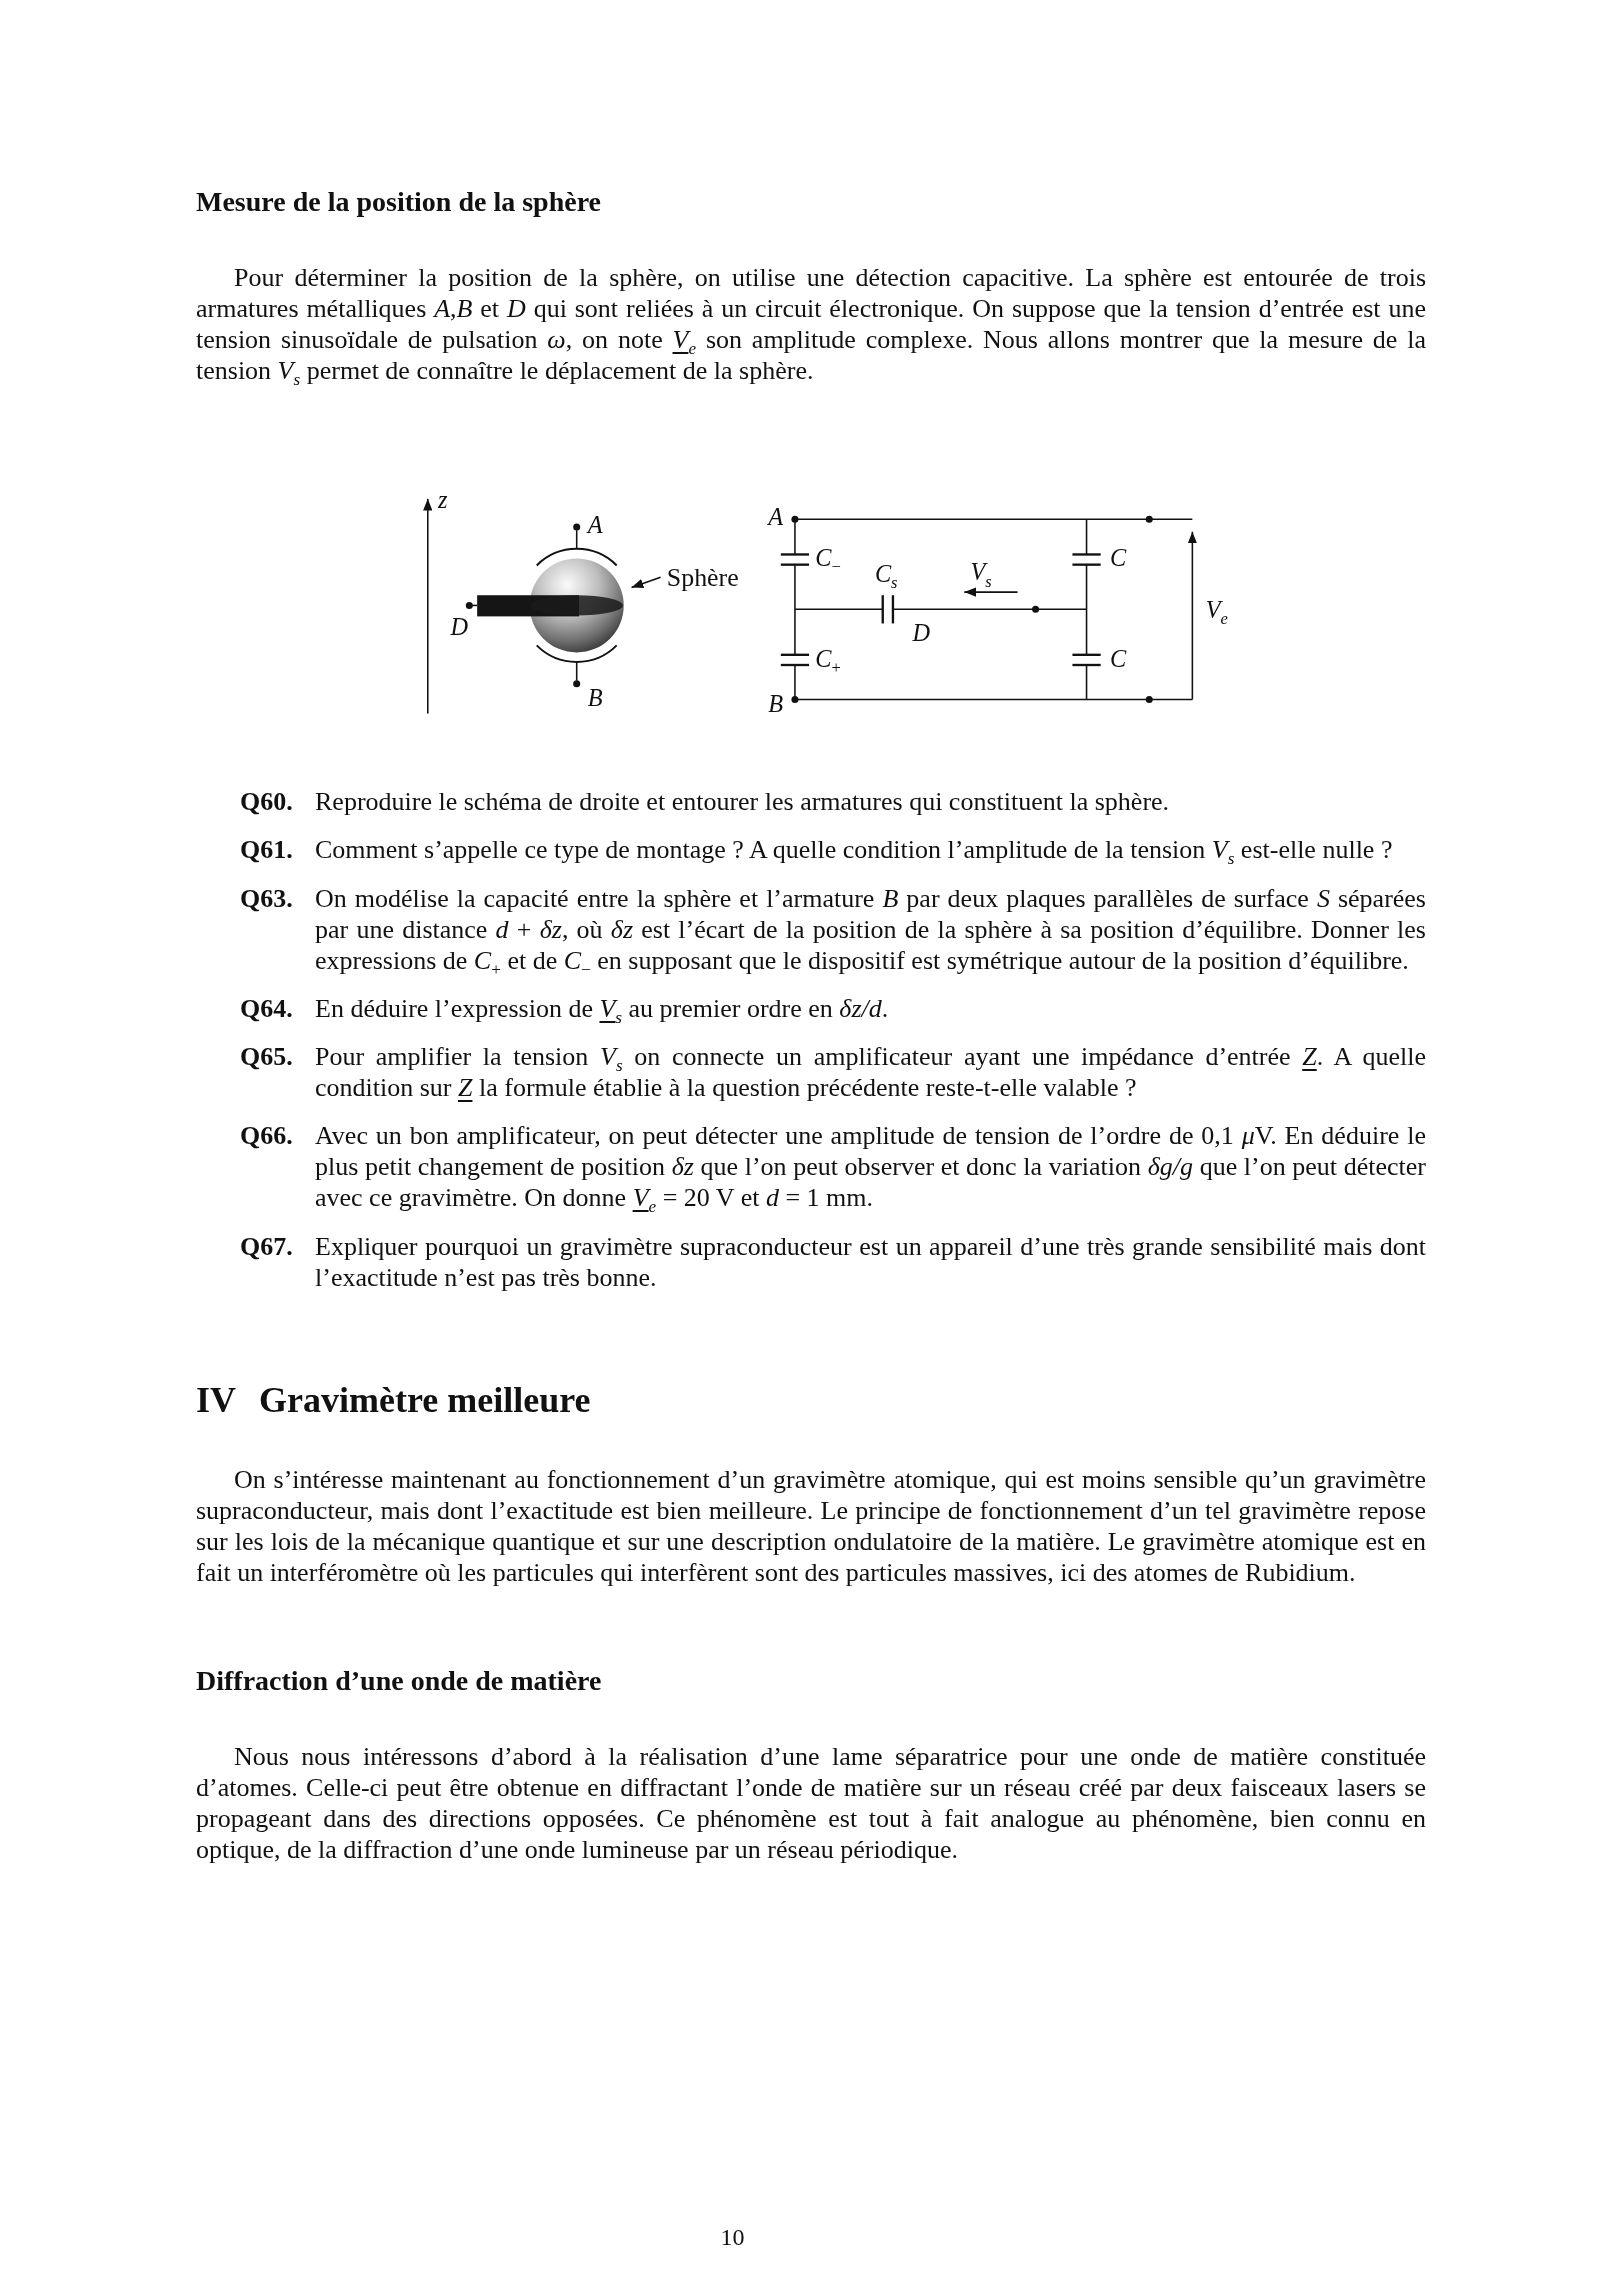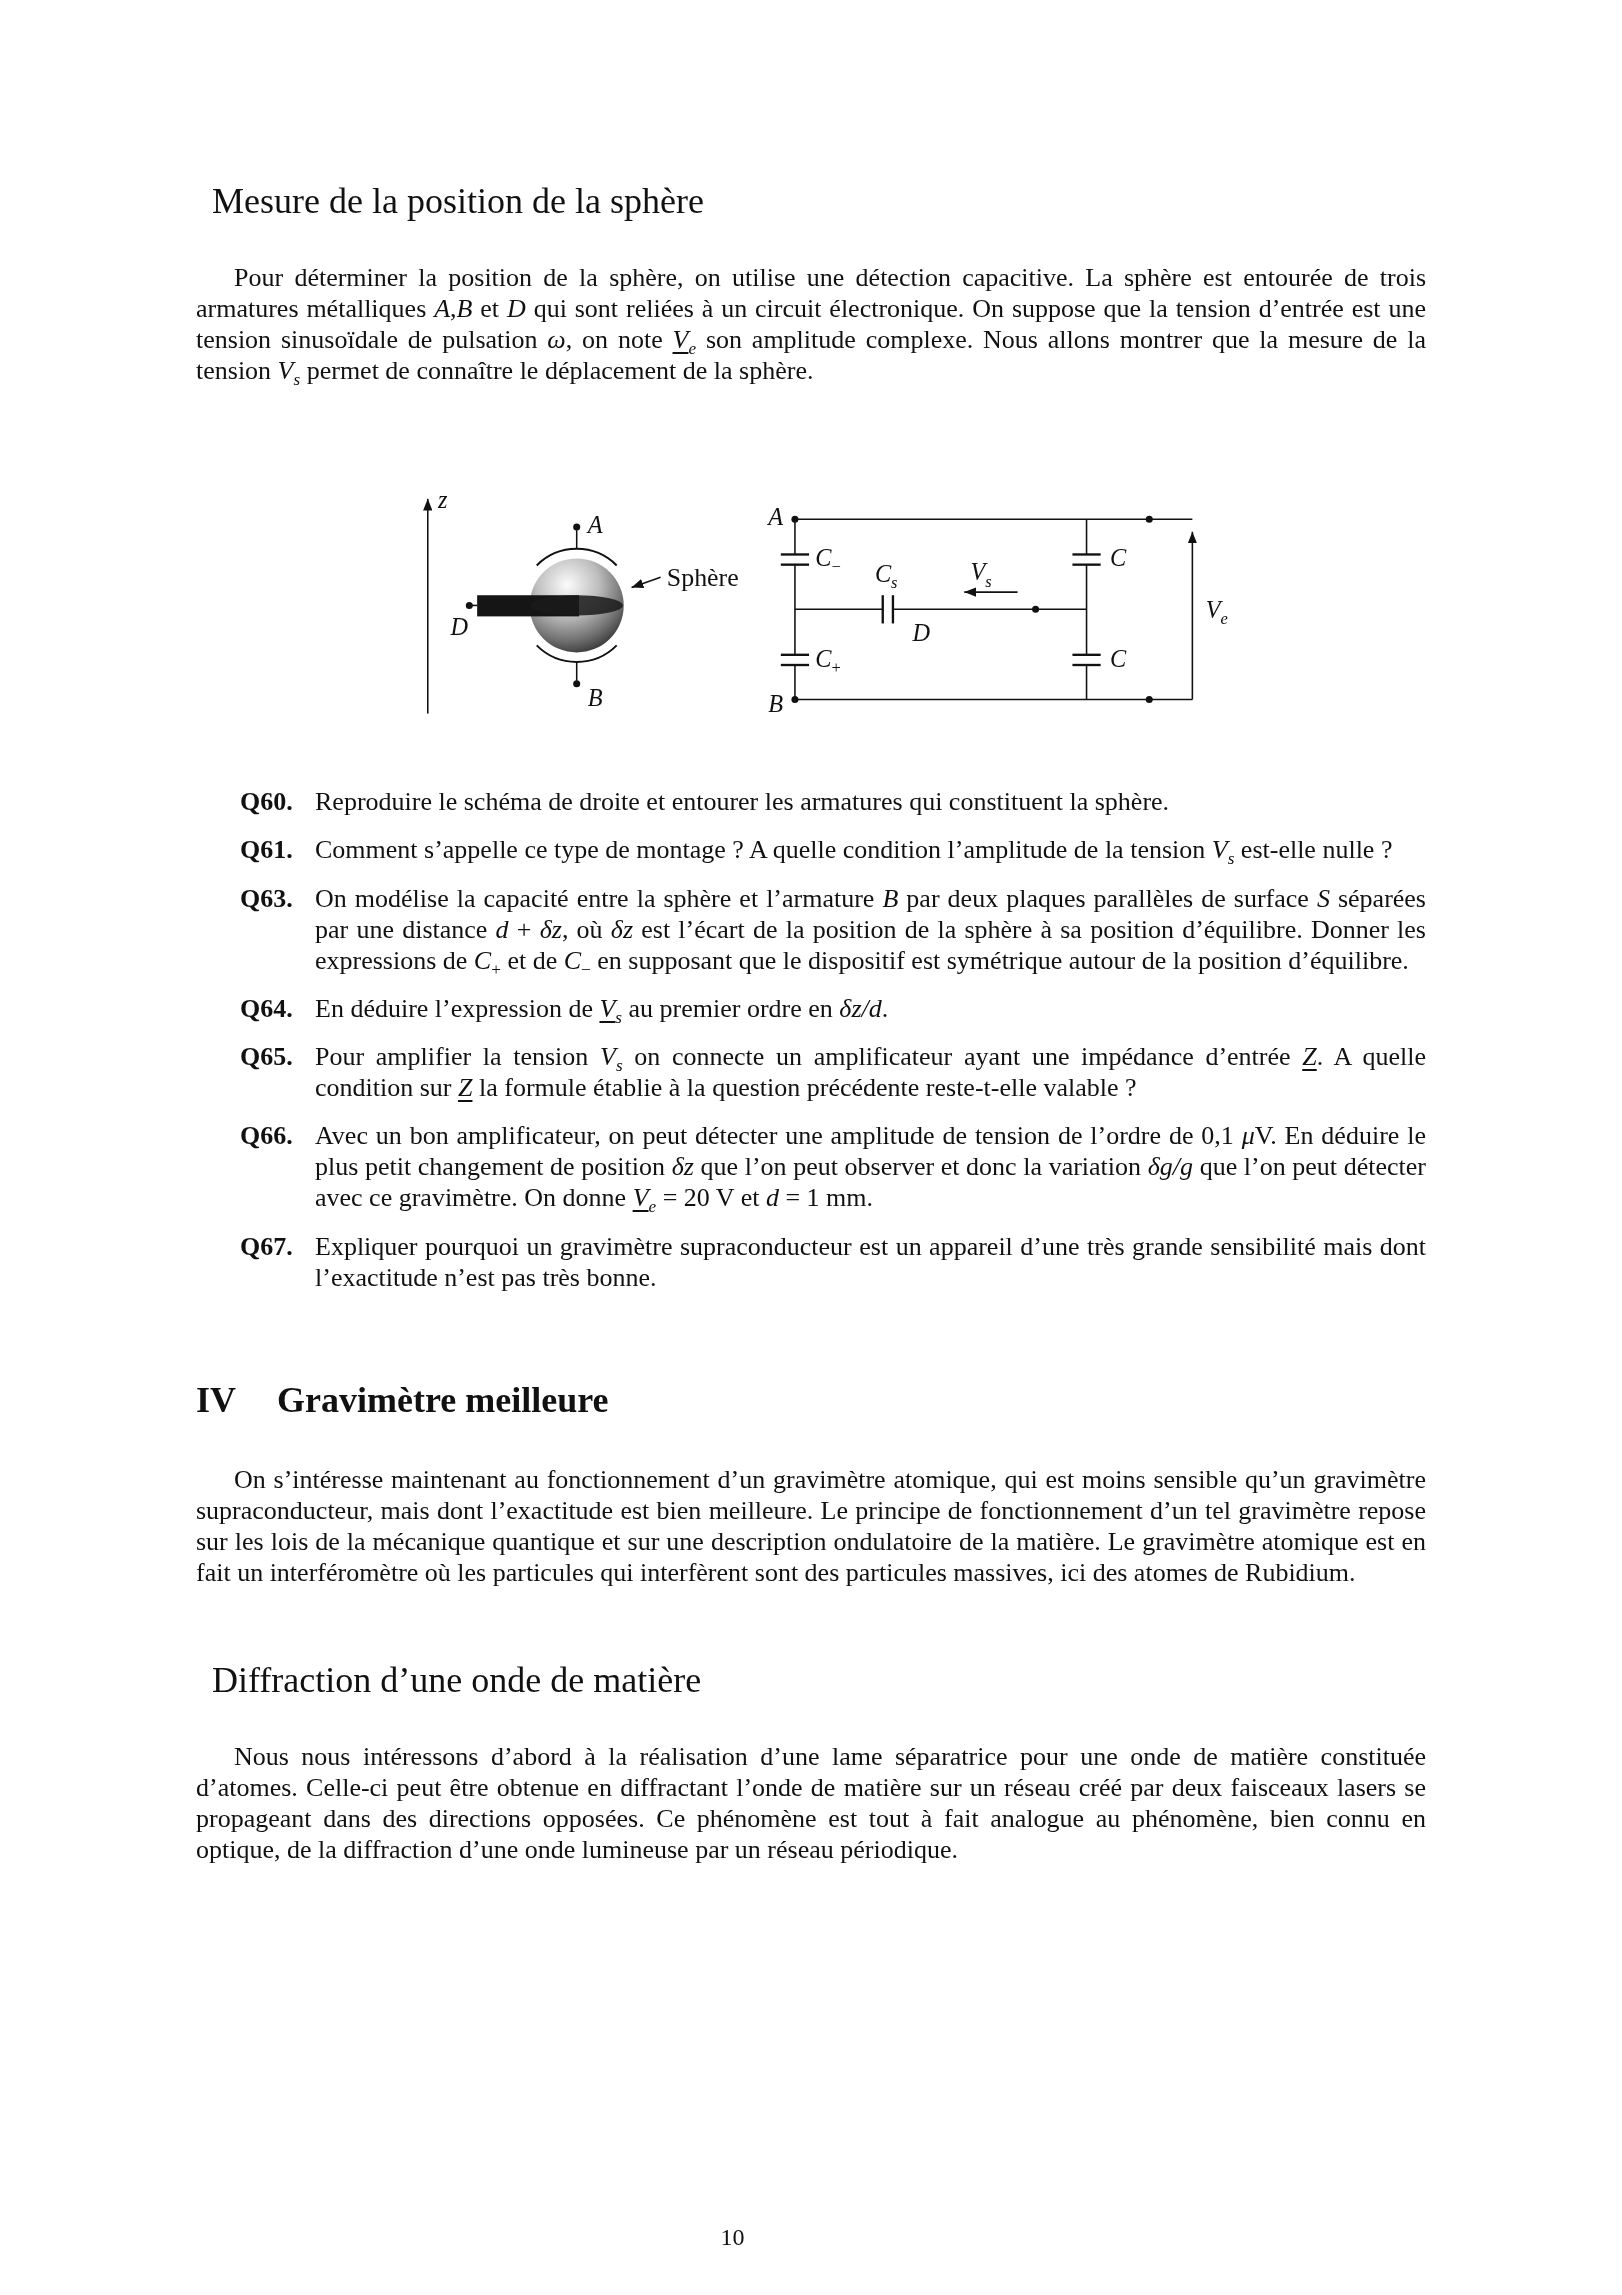--- a/index.html
+++ b/index.html
@@ -3,25 +3,25 @@
 <meta charset="utf-8">
 <style>
   html,body{margin:0;padding:0;background:#ffffff;}
   body{
     width:1623px;height:2295px;
     font-family:"Liberation Serif","DejaVu Serif",serif;
     font-size:26px;line-height:31px;color:#111;
   }
   .page{position:relative;width:1623px;height:2295px;overflow:hidden;background:#fff;}
   .content{position:absolute;left:196px;top:0;width:1230px;}
-  h2.subheading{font-size:36px;line-height:35px;font-weight:normal;margin:16px;}
+  h2.subheading{font-size:28px;line-height:35px;font-weight:bold;margin:0;}
   h2.first{margin-top:184px;}
   h2.later{margin-top:75px;}
   h1.section{font-size:36px;line-height:42px;font-weight:bold;margin:86px 0 0 0;display:flex;}
-  h1.section .secnum{margin-right:41px;}
+  h1.section .secnum{margin-right:23px;}
   p.bodytext{margin:43px 0 0 0;text-align:justify;text-indent:38px;}
   .figure{display:flex;align-items:flex-start;margin:94px 0 63px 0;}
   .figure svg{display:block;}
   .fig-left{margin-left:212px;}
   .questions{margin:0;}
   .question{position:relative;padding-left:75px;margin-bottom:17.3px;text-align:justify;margin-left:44px;}
   .qlabel{position:absolute;left:0;top:0;font-weight:bold;}
   .qtext{display:block;}
   sub{font-size:0.66em;line-height:0;}
   u{text-decoration:underline;text-decoration-thickness:1.6px;text-underline-offset:3.9px;}

